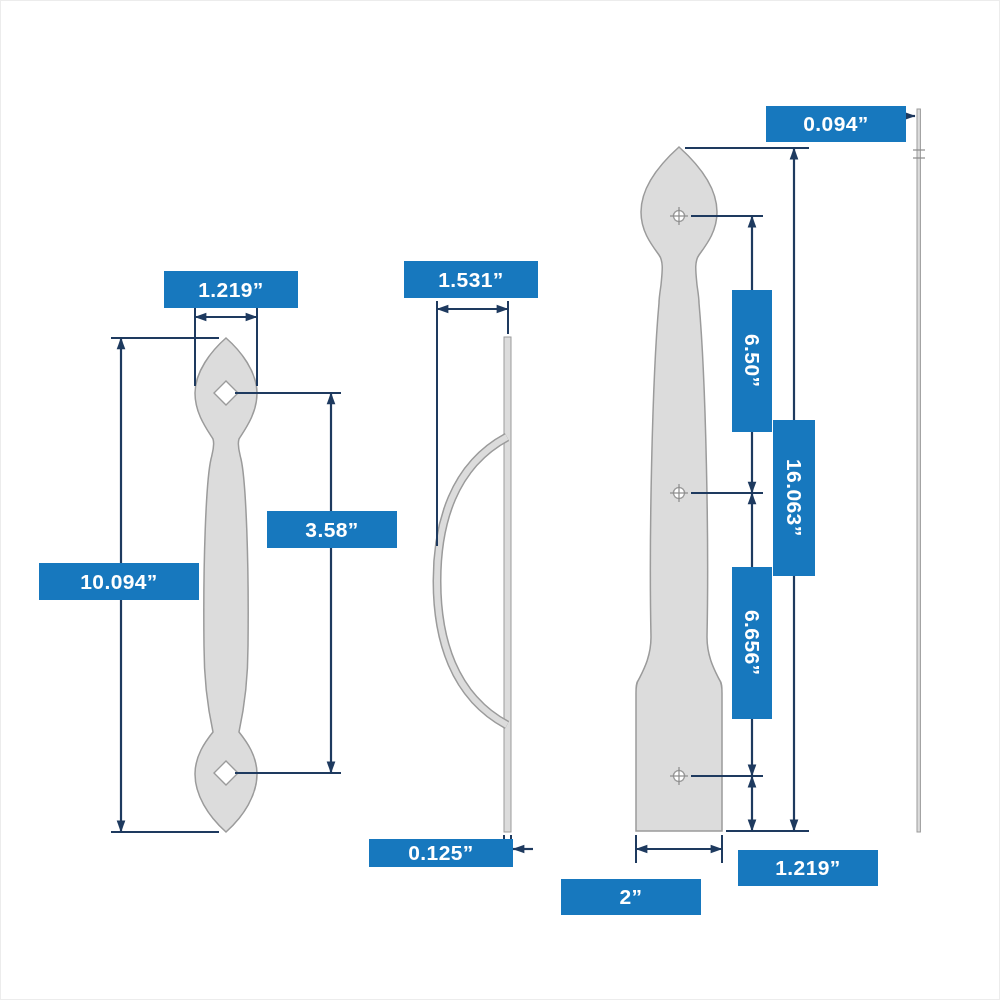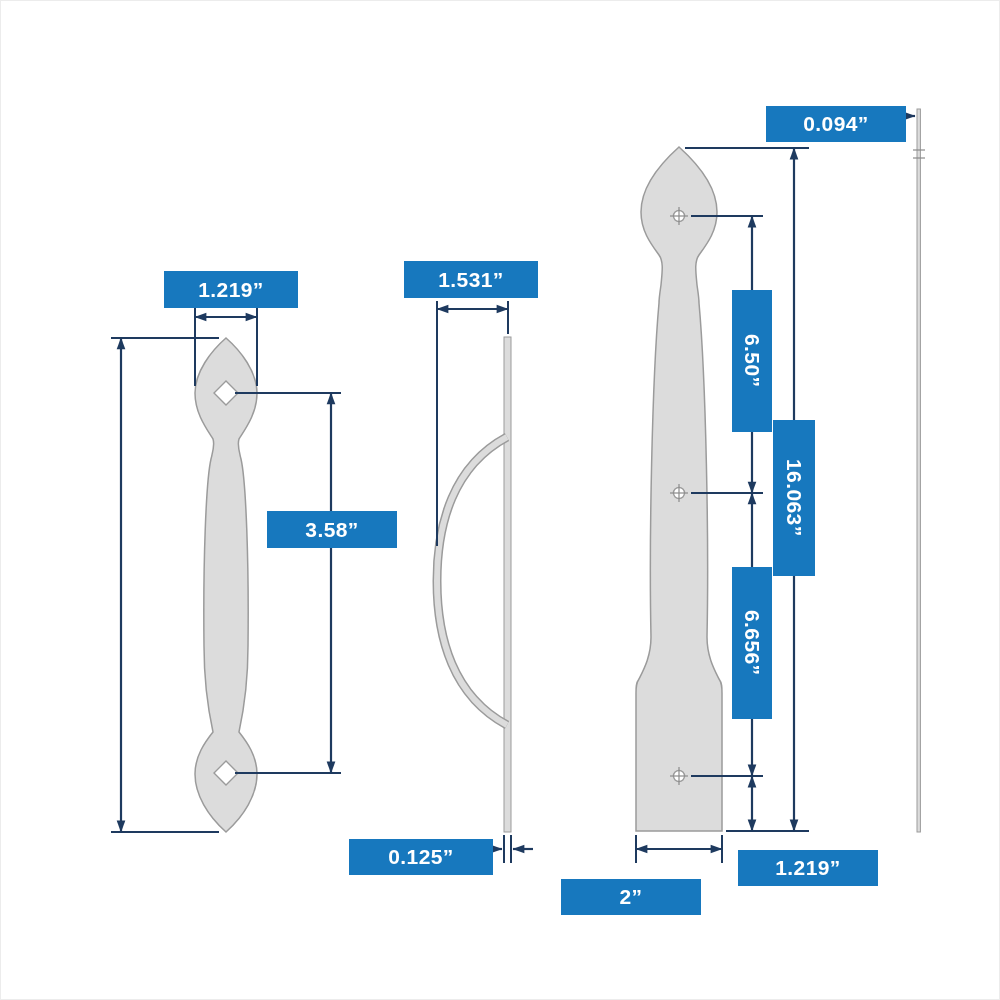--- a/index.html
+++ b/index.html
@@ -177,22 +177,23 @@
       <line class="dim" x1="906" y1="115" x2="914" y2="115" marker-end="url(#arrow)"></line>
     </g>
   </svg>
 
   <div class="dim-label" style="left:163px;top:262px;width:134px;height:37px">1.219”</div>
 
   <div class="dim-label" style="left:403px;top:252px;width:134px;height:37px">1.531”</div>
 
   <div class="dim-label" style="left:266px;top:502px;width:130px;height:37px">3.58”</div>
 
-
-  <div class="dim-label" style="left:348px;top:830px;width:144px;height:36px">0.125”</div>
+  <div class="dim-label" style="left:38px;top:554px;width:160px;height:37px">10.094”</div>
+
+  <div class="dim-label" style="left:368px;top:830px;width:144px;height:28px">0.125”</div>
 
   <div class="dim-label" style="left:765px;top:97px;width:140px;height:36px">0.094”</div>
 
   <div class="dim-label vertical" style="left:731px;top:281px;width:40px;height:142px">6.50”</div>
 
   <div class="dim-label vertical" style="left:772px;top:411px;width:42px;height:156px">16.063”</div>
 
   <div class="dim-label vertical" style="left:731px;top:558px;width:40px;height:152px">6.656”</div>
 
   <div class="dim-label" style="left:737px;top:841px;width:140px;height:36px">1.219”</div>

